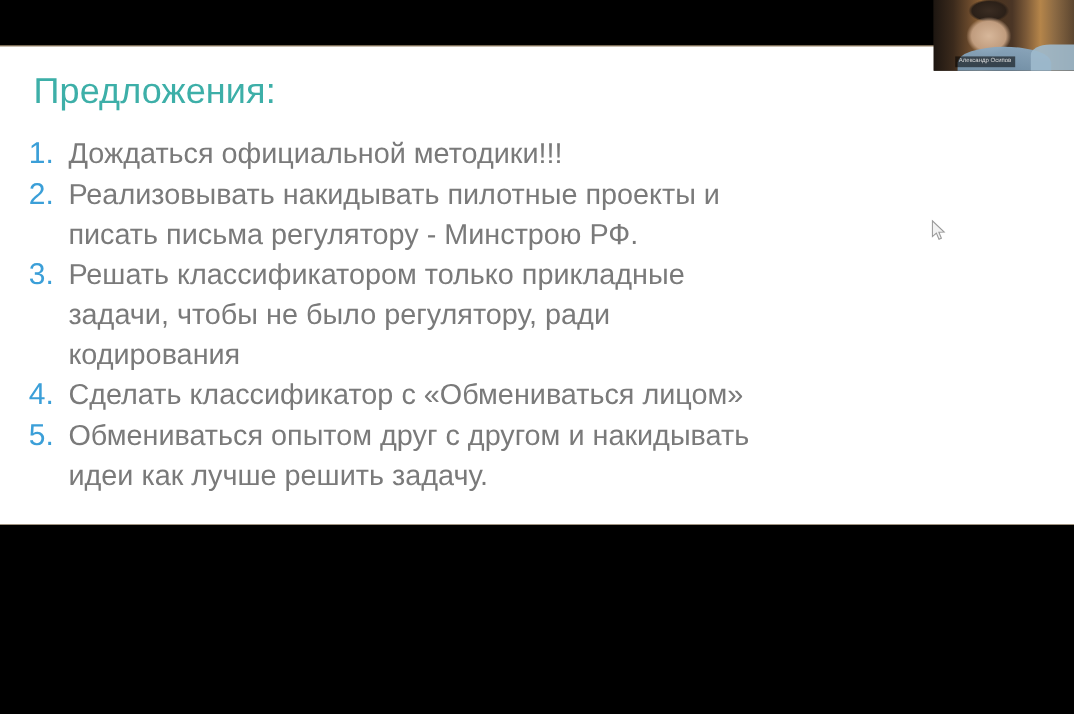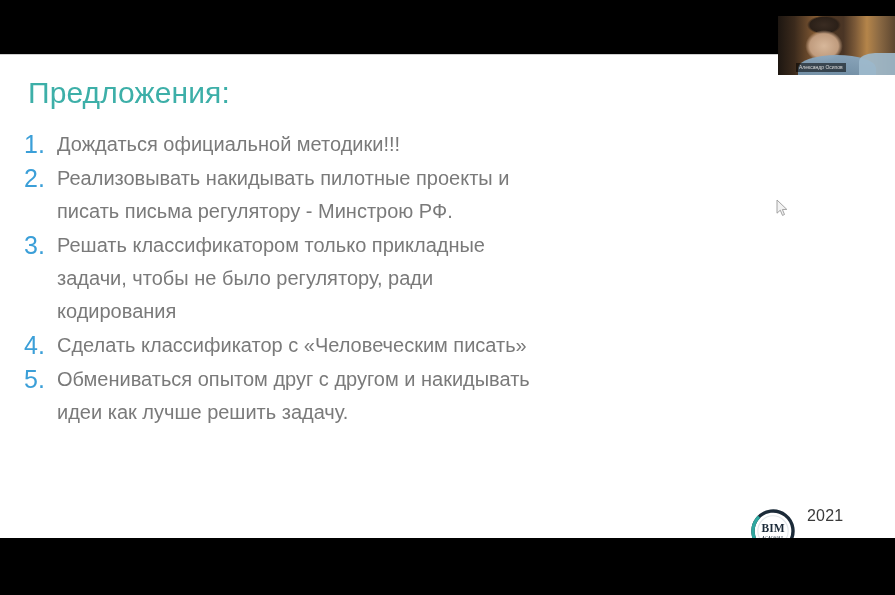--- a/index.html
+++ b/index.html
@@ -10,24 +10,23 @@
   body {
     width: 895px;
     height: 595px;
     overflow: hidden;
     font-family: "Liberation Sans", sans-serif;
   }
 
   #screen {
     position: relative;
     width: 895px;
-    height: 522px;
+    height: 437px;
     background: #a16207;
     overflow: hidden;
-    margin-top: 16px;
   }
 
   
   .bar-top {
     position: absolute;
     left: 0; top: 0;
     width: 895px; height: 38px;
     background: #000000;
     z-index: 4;
   }
@@ -91,21 +90,21 @@
   .li-num {
     flex: 0 0 auto;
     width: 33px;
     font-size: 25px;
     line-height: 33px;
     color: #3b9fd8;
     text-align: left;
   }
   .li-text {
     flex: 1 1 auto;
-    font-size: 20px;
+    font-size: 24px;
     line-height: 33px;
     color: #7a7a7a;
     white-space: pre-line;
   }
 
   
   .slide-footer {
     position: absolute;
     left: 749px;
     top: 452px;
@@ -233,21 +232,21 @@
 писать письма регулятору - Минстрою РФ.</span>
       </li>
       <li>
         <span class="li-num">3.</span>
         <span class="li-text">Решать классификатором только прикладные
 задачи, чтобы не было регулятору, ради
 кодирования</span>
       </li>
       <li>
         <span class="li-num">4.</span>
-        <span class="li-text">Сделать классификатор с «Человеческим писать»</span>
+        <span class="li-text">Сделать классификатор с «Обмениваться лицом»</span>
       </li>
       <li>
         <span class="li-num">5.</span>
         <span class="li-text">Обмениваться опытом друг с другом и накидывать
 идеи как лучше решить задачу.</span>
       </li>
     </ul>
 
     <div class="slide-footer">
       <div class="logo-wrap">

